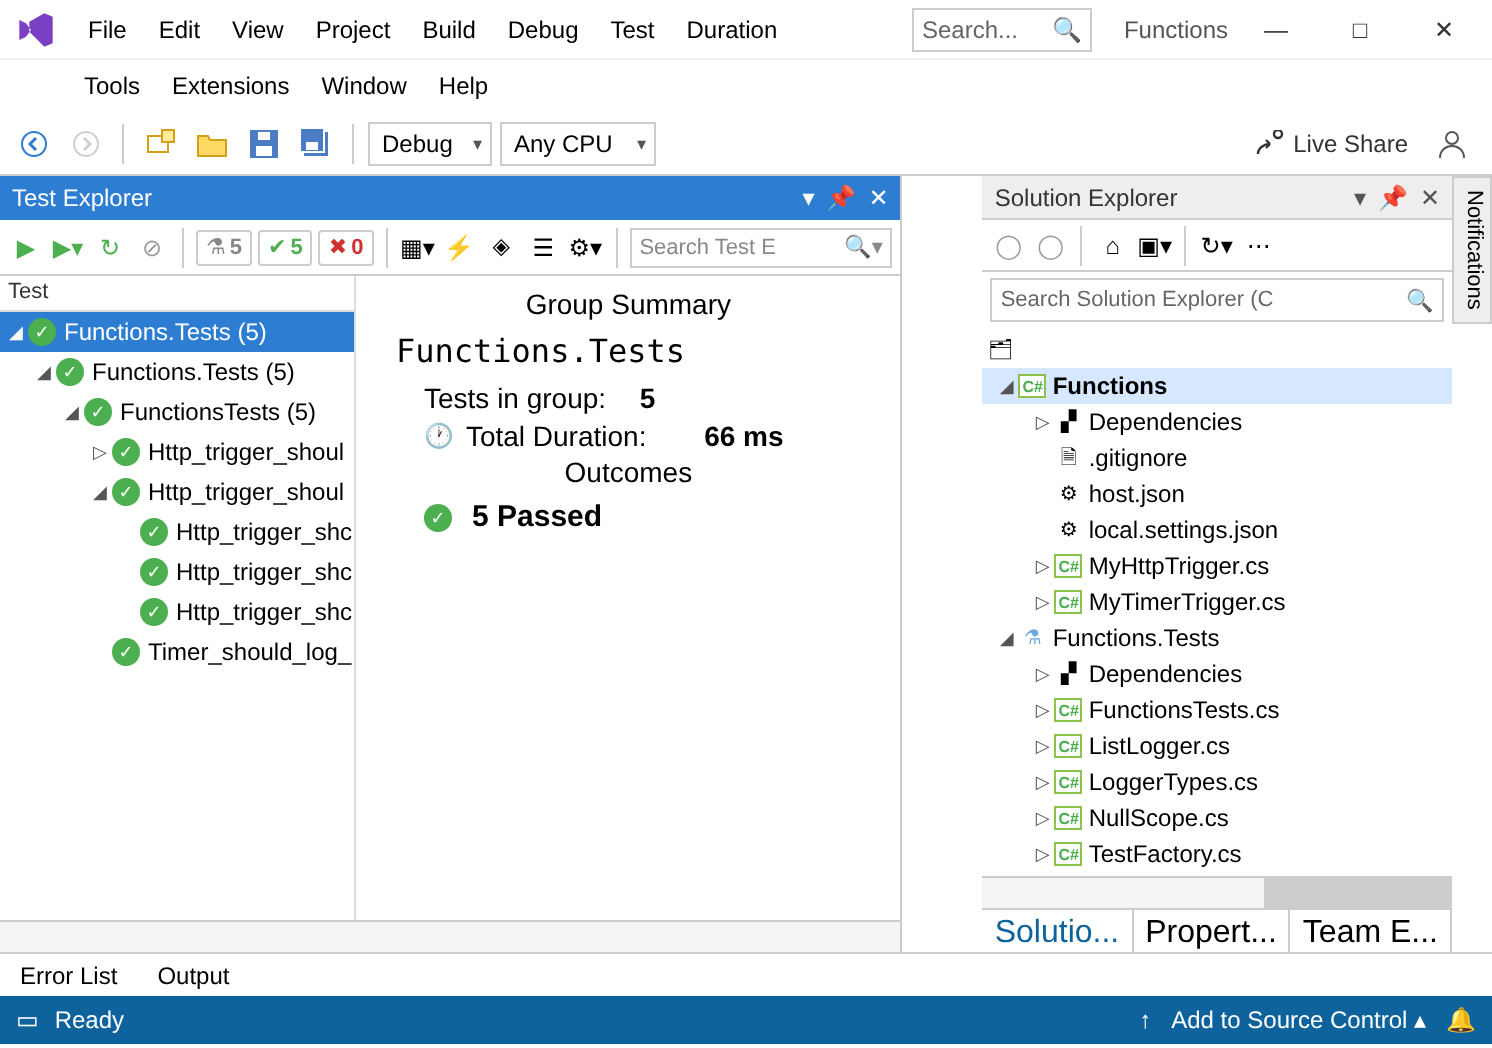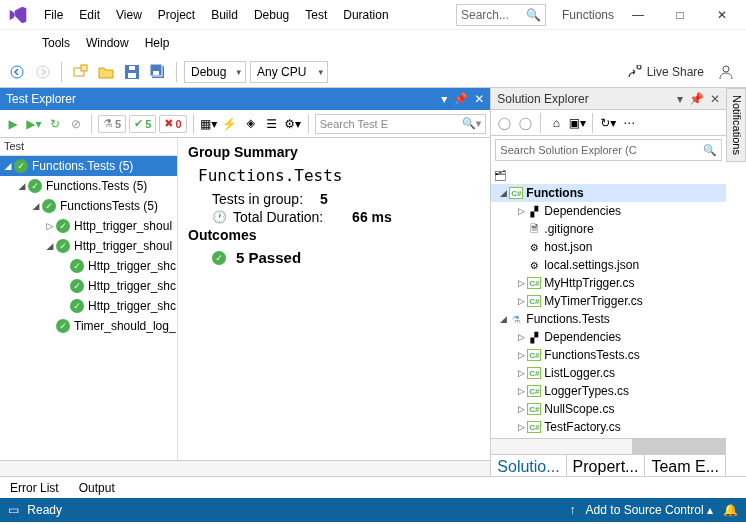--- a/index.html
+++ b/index.html
@@ -14,36 +14,36 @@
 .title-name { color:#555; padding:0 10px;}
 .win-btn { width:28px; height:24px; display:flex; align-items:center; justify-content:center; color:#333;}
 .menurow2 { height: 26px; display:flex; align-items:center; padding:0 6px;}
 .menuitem2 { padding:4px 8px;text-align:right;}
 .toolbar { height: 32px; border-bottom: 1px solid #ccc; display:flex; align-items:center; padding:0 6px; gap:4px;}
 .tb-btn { width:22px; height:22px; display:flex; align-items:center; justify-content:center; border:1px solid transparent; }
 .tb-sep { width:1px; height:20px; background:#ccc; margin:0 3px;}
 .tb-combo { height:22px; border:1px solid #ccc; padding:0 18px 0 6px; display:flex; align-items:center; font-size:12px; position:relative; min-width:62px;}
 .tb-combo::after { content:"▾"; position:absolute; right:4px; font-size:9px; color:#555;}
 .live-share { margin-left:auto; display:flex; align-items:center; gap:4px; padding-right:6px; color:#333;}
-.body-row { display:flex; height: 388px; }
+.body-row { display:flex; height: 388px; gap: 40px; }
 .left-col { width: 494px; display:flex; flex-direction:column; border-right:1px solid #ccc;}
 .panel-hdr { height:22px; background:#2d7dd2; color:#fff; display:flex; align-items:center; padding:0 6px; font-size:12px;}
 .panel-hdr.light { background:#eee; color:#333; border-bottom:1px solid #ccc;}
 .panel-hdr .hdr-ctrls { margin-left:auto; display:flex; gap:6px; align-items:center;}
 .te-toolbar { height:28px; border-bottom:1px solid #ccc; display:flex; align-items:center; padding:0 4px; gap:3px;}
 .te-body { flex:1; display:flex; overflow:hidden;}
 .te-tree { width:178px; border-right:1px solid #ddd; overflow:hidden; }
 .te-tree-hdr { height:18px; border-bottom:1px solid #ddd; padding:2px 4px; font-size:11px; color:#333;}
 .tree-row { display:flex; align-items:center; height:20px; font-size:12px; white-space:nowrap; overflow:hidden;}
 .tree-row.sel { background:#2d7dd2; color:#fff;}
 .tw { display:inline-flex; width:12px; justify-content:center; font-size:9px; color:#555;}
 .tree-row.sel .tw { color:#fff;}
 .pass-icon { width:14px; height:14px; border-radius:50%; background:#4caf50; display:inline-flex; align-items:center; justify-content:center; color:#fff; font-size:9px; margin-right:4px; flex-shrink:0;}
 .te-detail { flex:1; padding:6px 10px; font-size:13px; overflow:hidden;}
-.te-detail h3 { font-size:14px; font-weight:700; margin-bottom:6px;}
+.te-detail h3 { font-size:14px; font-weight:400; margin-bottom:6px;text-align:center;}
 .te-detail .gtitle { font-size:16px; font-weight:400; margin:0 0 6px 10px; font-family: Consolas, monospace;}
 .te-detail .row { font-family: Consolas, monospace; font-size:14px; margin:2px 0 2px 24px;}
 .te-detail .row2 { font-family: Consolas, monospace; font-size:15px; margin:4px 0 2px 24px; display:flex; align-items:center; gap:6px;}
 .scroll-ph { height:16px; border-top:1px solid #ccc; background:#f5f5f5;}
 .right-col { flex:1; display:flex; flex-direction:column; position:relative;}
 .se-toolbar { height:26px; border-bottom:1px solid #ccc; display:flex; align-items:center; padding:0 4px; gap:3px;}
 .se-search { height:22px; border:1px solid #ccc; margin:3px 4px; display:flex; align-items:center; padding:0 4px; font-size:11px; color:#666; justify-content:space-between;}
 .se-tree { flex:1; overflow:hidden; font-size:12px; padding-top:2px;}
 .se-row { display:flex; align-items:center; height:18px; white-space:nowrap; overflow:hidden;}
 .se-row.sel { background:#d6e8ff;}
@@ -91,20 +91,21 @@
   <div class="title-right">
     <div class="win-btn">―</div>
     <div class="win-btn">□</div>
     <div class="win-btn">✕</div>
   </div>
 </div>
 
 <div class="menurow2">
   <div style="width:28px"></div>
   <span class="menuitem2">Tools</span>
+  <span class="menuitem2">Extensions</span>
   <span class="menuitem2">Window</span>
   <span class="menuitem2">Help</span>
 </div>
 
 <div class="toolbar">
   <div class="tb-btn">
     <svg width="14" height="14" viewBox="0 0 14 14">
         <circle cx="7" cy="7" r="6" fill="none" stroke="#2d7dd2" stroke-width="1"></circle>
         <path d="M8 4l-3 3 3 3" fill="none" stroke="#2d7dd2" stroke-width="1.5"></path>
       </svg>

